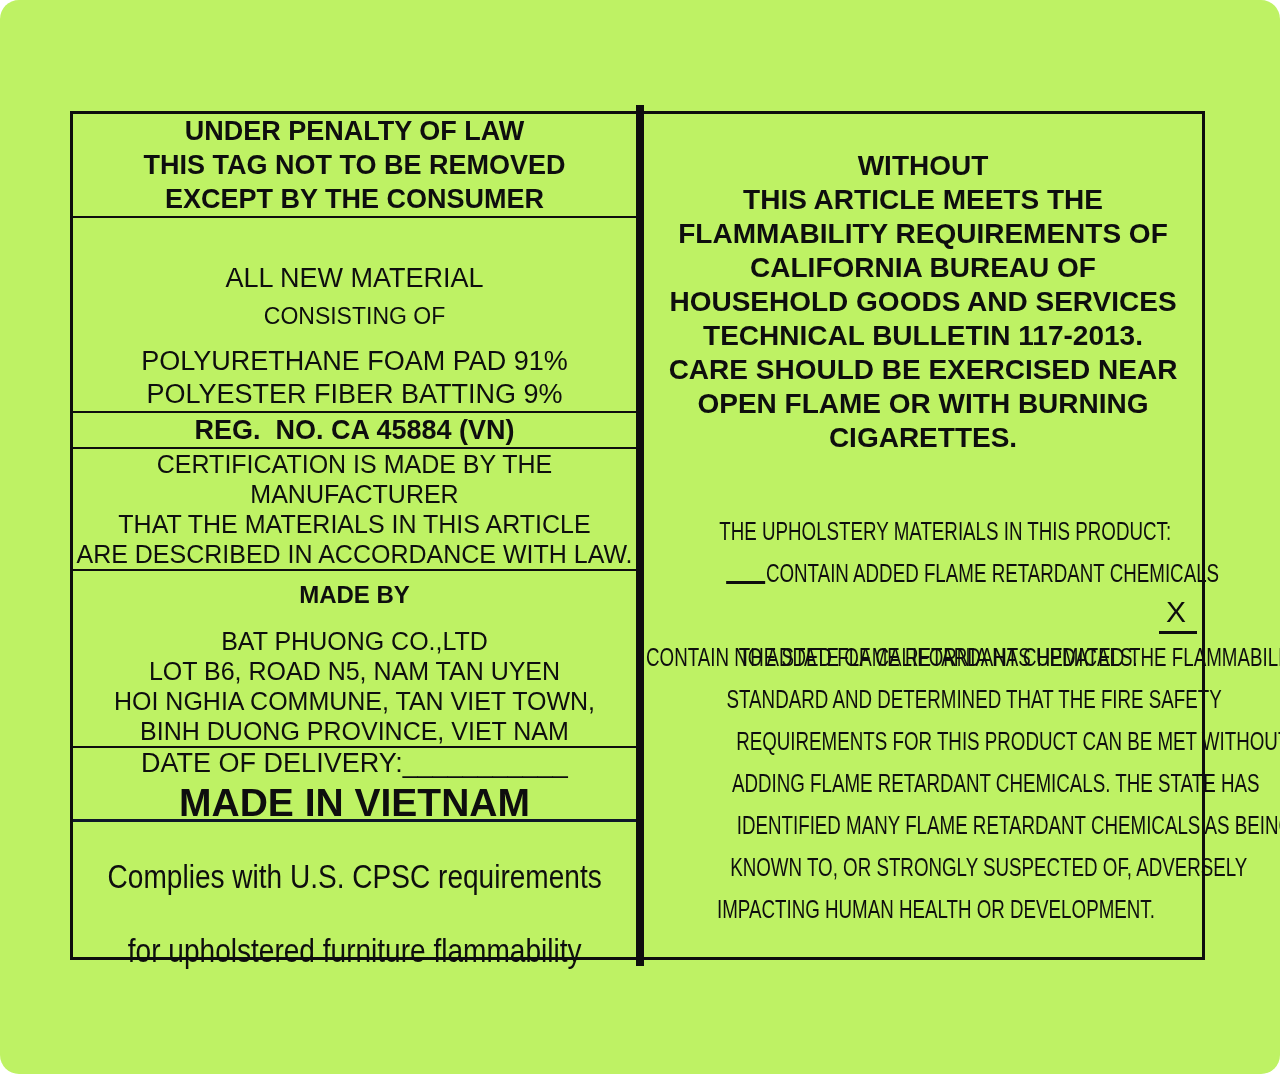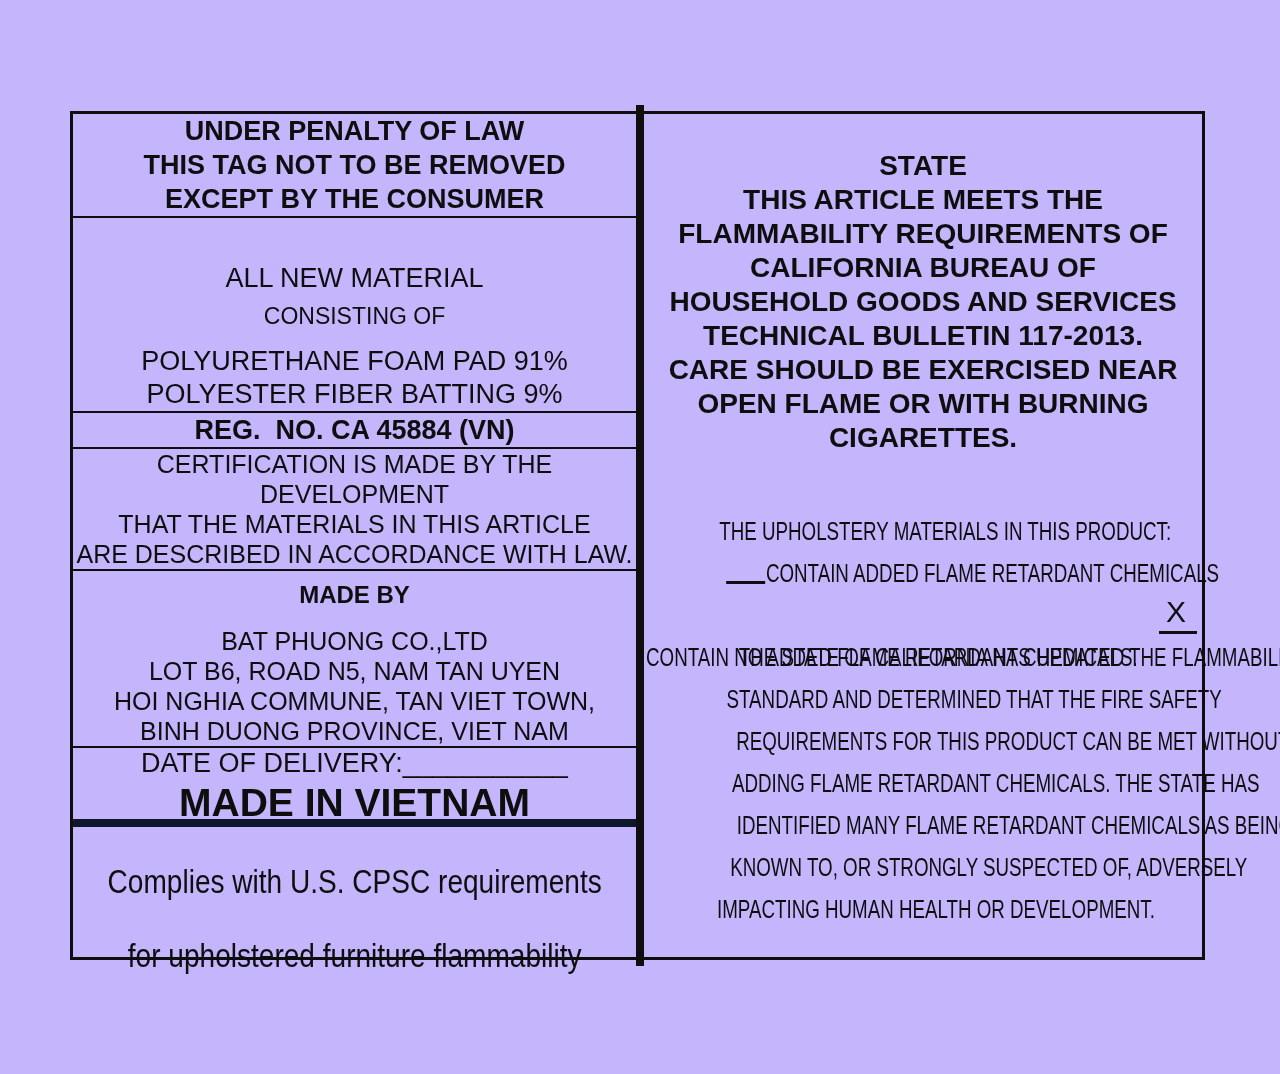--- a/index.html
+++ b/index.html
@@ -1,34 +1,35 @@
 <!DOCTYPE html>
 <html><head>
 <meta charset="utf-8">
 <style>
   html,body{margin:0;padding:0;background:#ffffff;}
   .page{
-    position:relative;width:1280px;height:1074px;background:#c4b5fd;
+    position:relative;width:1280px;height:1074px;background:#bef264;
     font-family:"Liberation Sans","DejaVu Sans",sans-serif;color:#0e0e0e;
     overflow:hidden;
+    border-radius:19px;
   }
   .label{position:absolute;left:70px;top:111px;width:1135px;height:849px;display:flex;}
 
   
   .panel-left{
     width:566px;box-sizing:border-box;border:3px solid #0e0e0e;border-right:none;
     display:flex;flex-direction:column;
   }
   .sec{
     box-sizing:border-box;border-bottom:2px solid #0e0e0e;
     display:flex;flex-direction:column;align-items:center;justify-content:center;
     text-align:center;white-space:pre-wrap;
   }
   .sec.last{border-bottom:none;flex:1;}
-  .sec.thickline{border-bottom:8px solid #0f172a;}
+  .sec.thickline{border-bottom:3px solid #0f172a;}
 
   .b27{font-weight:bold;font-size:27px;line-height:34px;}
   .r27{font-size:27px;line-height:33px;}
   .r23{font-size:23px;line-height:28px;}
   .r25{font-size:25px;line-height:30px;}
   .b28{font-weight:bold;font-size:24px;line-height:32px;}
   .r26{font-size:27px;line-height:31px;}
   .b29{font-weight:bold;font-size:39px;line-height:33px;}
 
   .gap8{margin-top:7px;}
@@ -86,21 +87,21 @@
         <div class="r27 gap16">POLYURETHANE FOAM PAD 91%</div>
         <div class="r27">POLYESTER FIBER BATTING 9%</div>
       </div>
 
       <div class="sec" style="height:50px;">
         <div class="b27">REG.  NO. CA 45884 (VN)</div>
       </div>
 
       <div class="sec" style="height:135px;">
         <div class="r25">CERTIFICATION IS MADE BY THE</div>
-        <div class="r25">DEVELOPMENT</div>
+        <div class="r25">MANUFACTURER</div>
         <div class="r25">THAT THE MATERIALS IN THIS ARTICLE</div>
         <div class="r25">ARE DESCRIBED IN ACCORDANCE WITH LAW.</div>
       </div>
 
       <div class="sec" style="height:179px;justify-content:flex-start;padding-top:8px;">
         <div class="b28">MADE BY</div>
         <div class="r25 gap16">BAT PHUONG CO.,LTD</div>
         <div class="r25">LOT B6, ROAD N5, NAM TAN UYEN</div>
         <div class="r25">HOI NGHIA COMMUNE, TAN VIET TOWN,</div>
         <div class="r25">BINH DUONG PROVINCE, VIET NAM</div>
@@ -117,21 +118,21 @@
           <span class="cpsc-line">for upholstered furniture flammability</span>
         </div>
       </div>
     </div>
 
     <div class="vdivider"></div>
 
     <div class="panel-right">
 
       <div class="notice">
-        <div>STATE</div>
+        <div>WITHOUT</div>
         <div>THIS ARTICLE MEETS THE</div>
         <div>FLAMMABILITY REQUIREMENTS OF</div>
         <div>CALIFORNIA BUREAU OF</div>
         <div>HOUSEHOLD GOODS AND SERVICES</div>
         <div>TECHNICAL BULLETIN 117-2013.</div>
         <div>CARE SHOULD BE EXERCISED NEAR</div>
         <div>OPEN FLAME OR WITH BURNING</div>
         <div>CIGARETTES.</div>
       </div>
 

